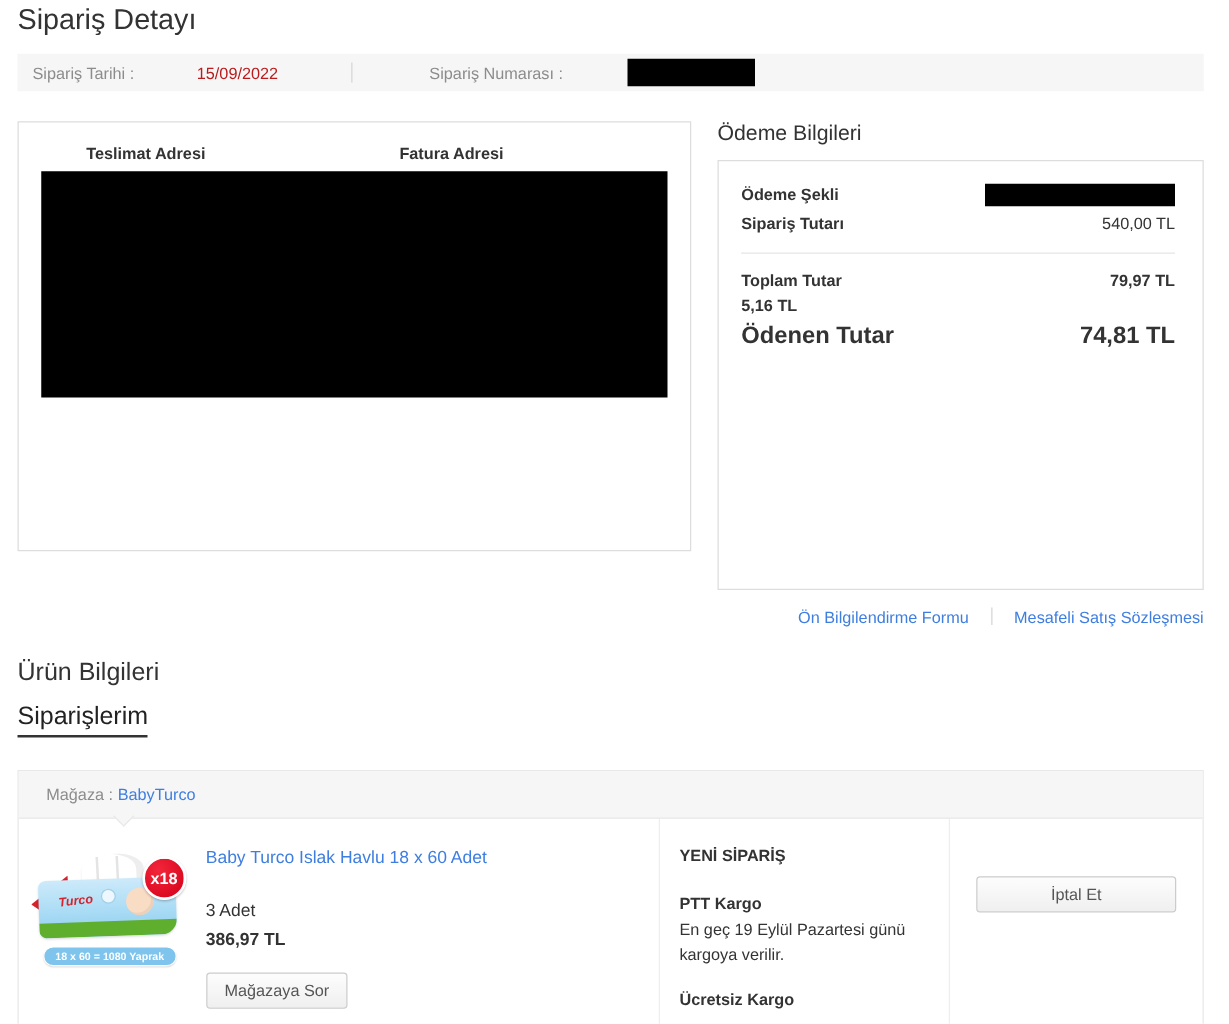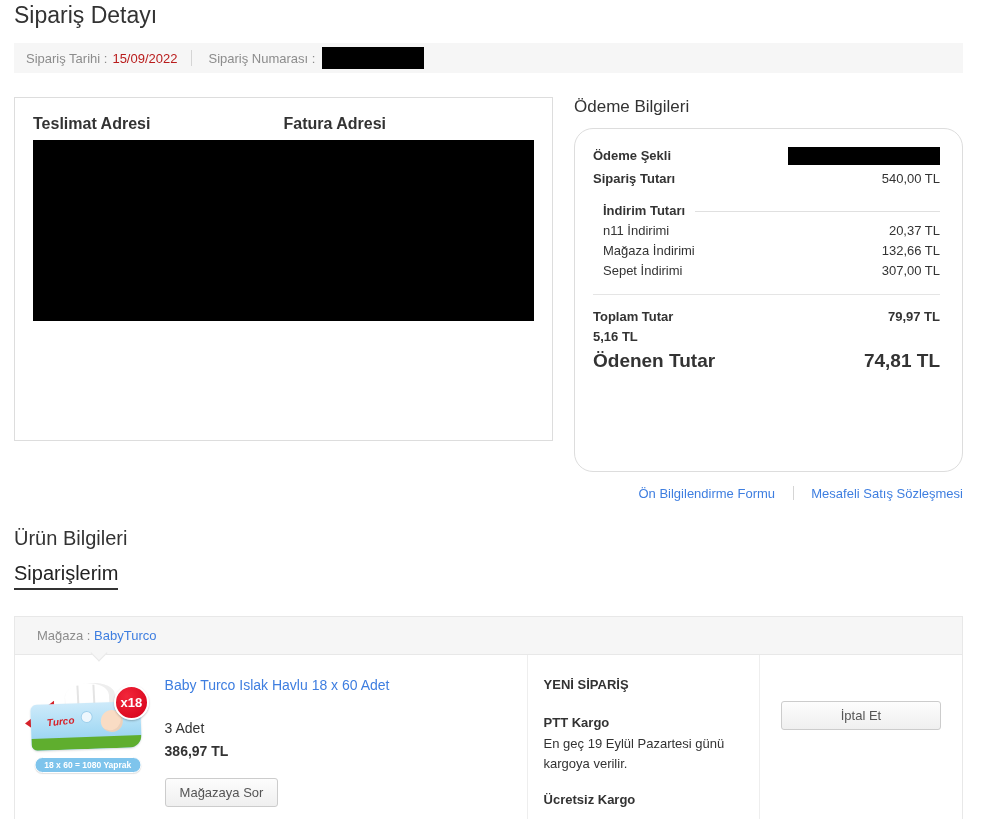--- a/index.html
+++ b/index.html
@@ -19,43 +19,43 @@
     position:relative;
   }
   .page{padding:0 20px 0 14px;width:983px;}
   a{color:var(--link);text-decoration:none;cursor:pointer;}
 
   
   .page-title{font-size:23px;font-weight:400;color:#333;padding-top:2px;margin-bottom:14px;}
   .order-bar{
     background:var(--bar-bg);
     height:30px;display:flex;align-items:center;
-    padding:0 12px;margin-bottom:24px;
+    padding:0 12px;margin-bottom:24px;gap:45px;
   }
   .order-bar .lbl{color:var(--muted);margin-right:5px;}
   .order-bar .val{color:#b91c1c;}
   .order-bar .sep{width:1px;height:16px;background:#d5d5d5;margin:0 16px 0 14px;}
   .redact{background:#000;display:inline-block;vertical-align:middle;}
   .redact-order-no{width:102px;height:22px;margin-left:2px;}
 
   
   .cols{display:flex;gap:21px;}
   .col-address{width:539px;}
   .col-payment{width:389px;}
   .sec-head{display:flex;align-items:baseline;margin-bottom:9px;height:22px;}
   .sec-head h2{font-size:17px;font-weight:400;color:#333;}
   .sec-head a{font-size:13px;margin-left:17px;}
   .panel{border:1px solid var(--border);background:#fff;height:344px;padding:17px 18px;}
 
   .addr-headers{display:flex;margin-bottom:7px;}
-  .addr-headers div{width:50%;font-weight:700;font-size:16px;}
+  .addr-headers div{width:50%;font-weight:700;font-size:13px;margin-left:36px;}
   .redact-address{width:100%;height:181px;display:block;}
 
   
-  .panel.payment{padding:17px 22px 17px 18px;border-radius:19px;}
+  .panel.payment{padding:17px 22px 17px 18px;}
   .pay-row{display:flex;justify-content:space-between;align-items:center;line-height:20px;}
   .pay-row .l{font-weight:700;}
   .redact-payment{width:152px;height:18px;}
   .pay-row.method{margin-bottom:3px;}
   .discount-block{margin-top:12px;padding-left:10px;}
   .disc-head{display:flex;align-items:center;line-height:20px;}
   .disc-head span{font-weight:700;white-space:nowrap;}
   .disc-head .rule{flex:1;height:1px;background:#e0e0e0;margin-left:10px;}
   .disc-row{display:flex;justify-content:space-between;line-height:20px;}
   .hr{height:1px;background:#e5e5e5;margin:13px 0 12px;}
@@ -182,38 +182,20 @@
       <div class="panel payment">
         <div class="pay-row method">
           <span class="l">Ödeme Şekli</span>
           <span class="redact redact-payment"></span>
         </div>
         <div class="pay-row">
           <span class="l">Sipariş Tutarı</span>
           <span>540,00 TL</span>
         </div>
 
-        <div class="discount-block">
-          <div class="disc-head">
-            <span>İndirim Tutarı</span>
-            <span class="rule"></span>
-          </div>
-          <div class="disc-row">
-            <span>n11 İndirimi</span>
-            <span>20,37 TL</span>
-          </div>
-          <div class="disc-row">
-            <span>Mağaza İndirimi</span>
-            <span>132,66 TL</span>
-          </div>
-          <div class="disc-row">
-            <span>Sepet İndirimi</span>
-            <span>307,00 TL</span>
-          </div>
-        </div>
 
         <div class="hr"></div>
 
         <div class="tot-row">
           <span>Toplam Tutar</span>
           <span>79,97 TL</span>
         </div>
         <div class="tot-row">
           <span>5,16 TL</span>
         </div>

